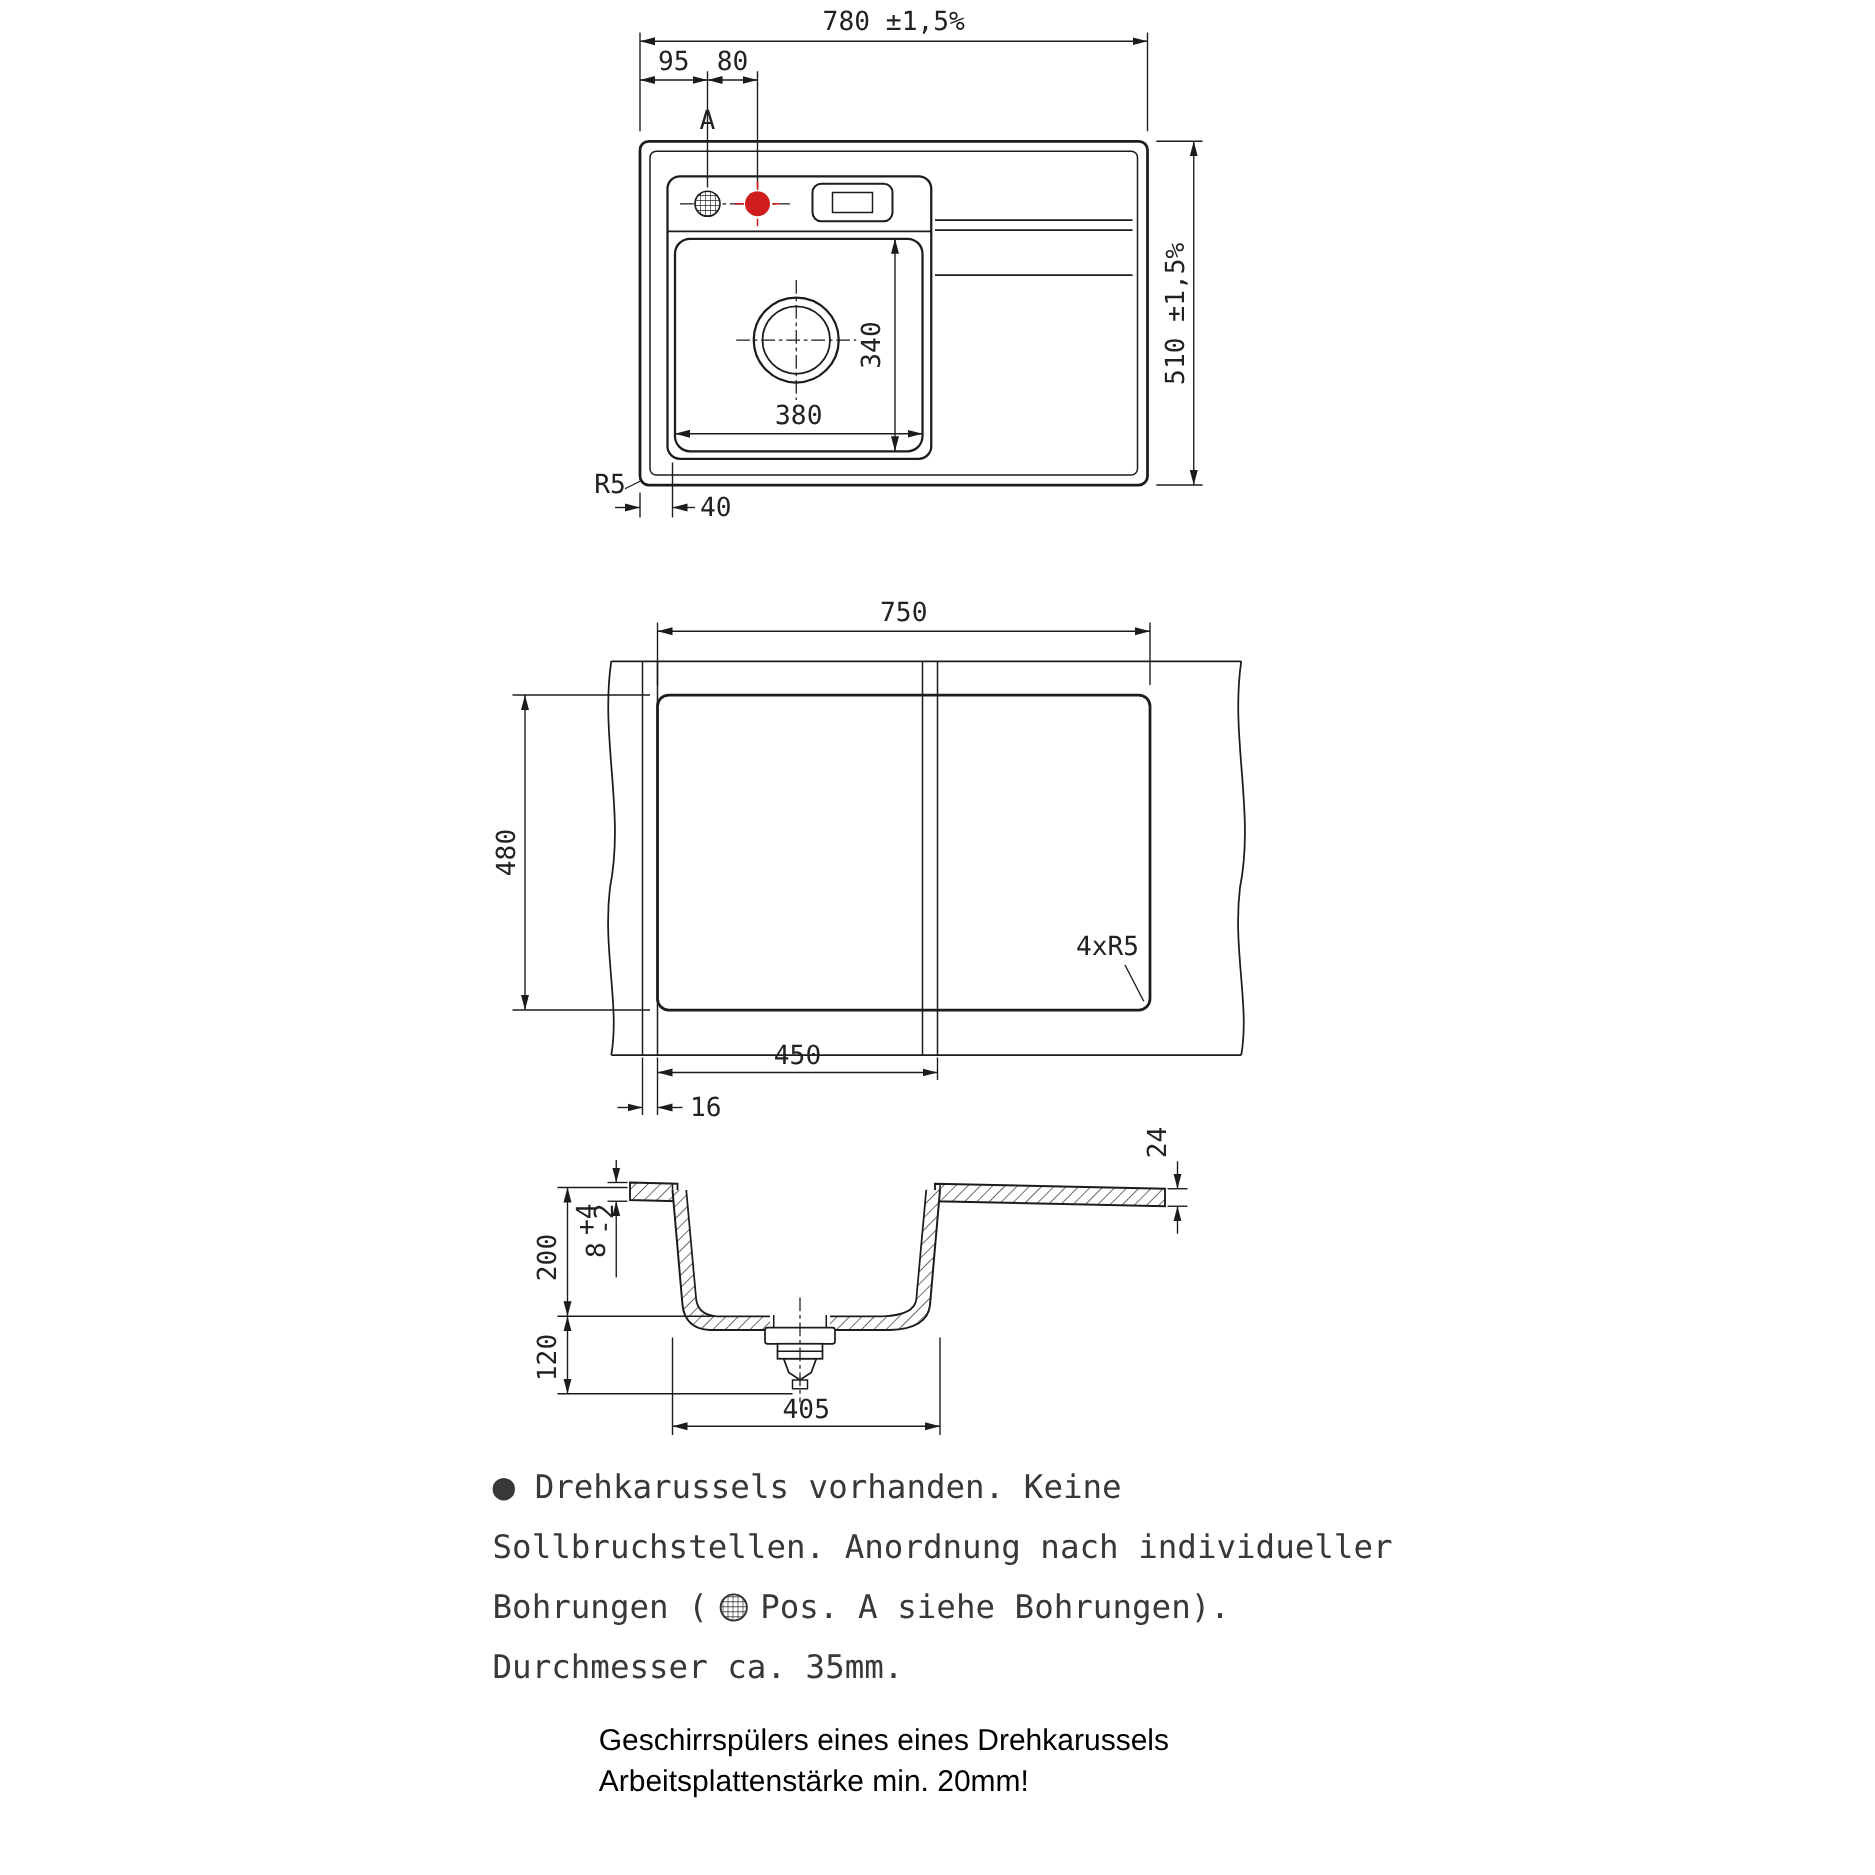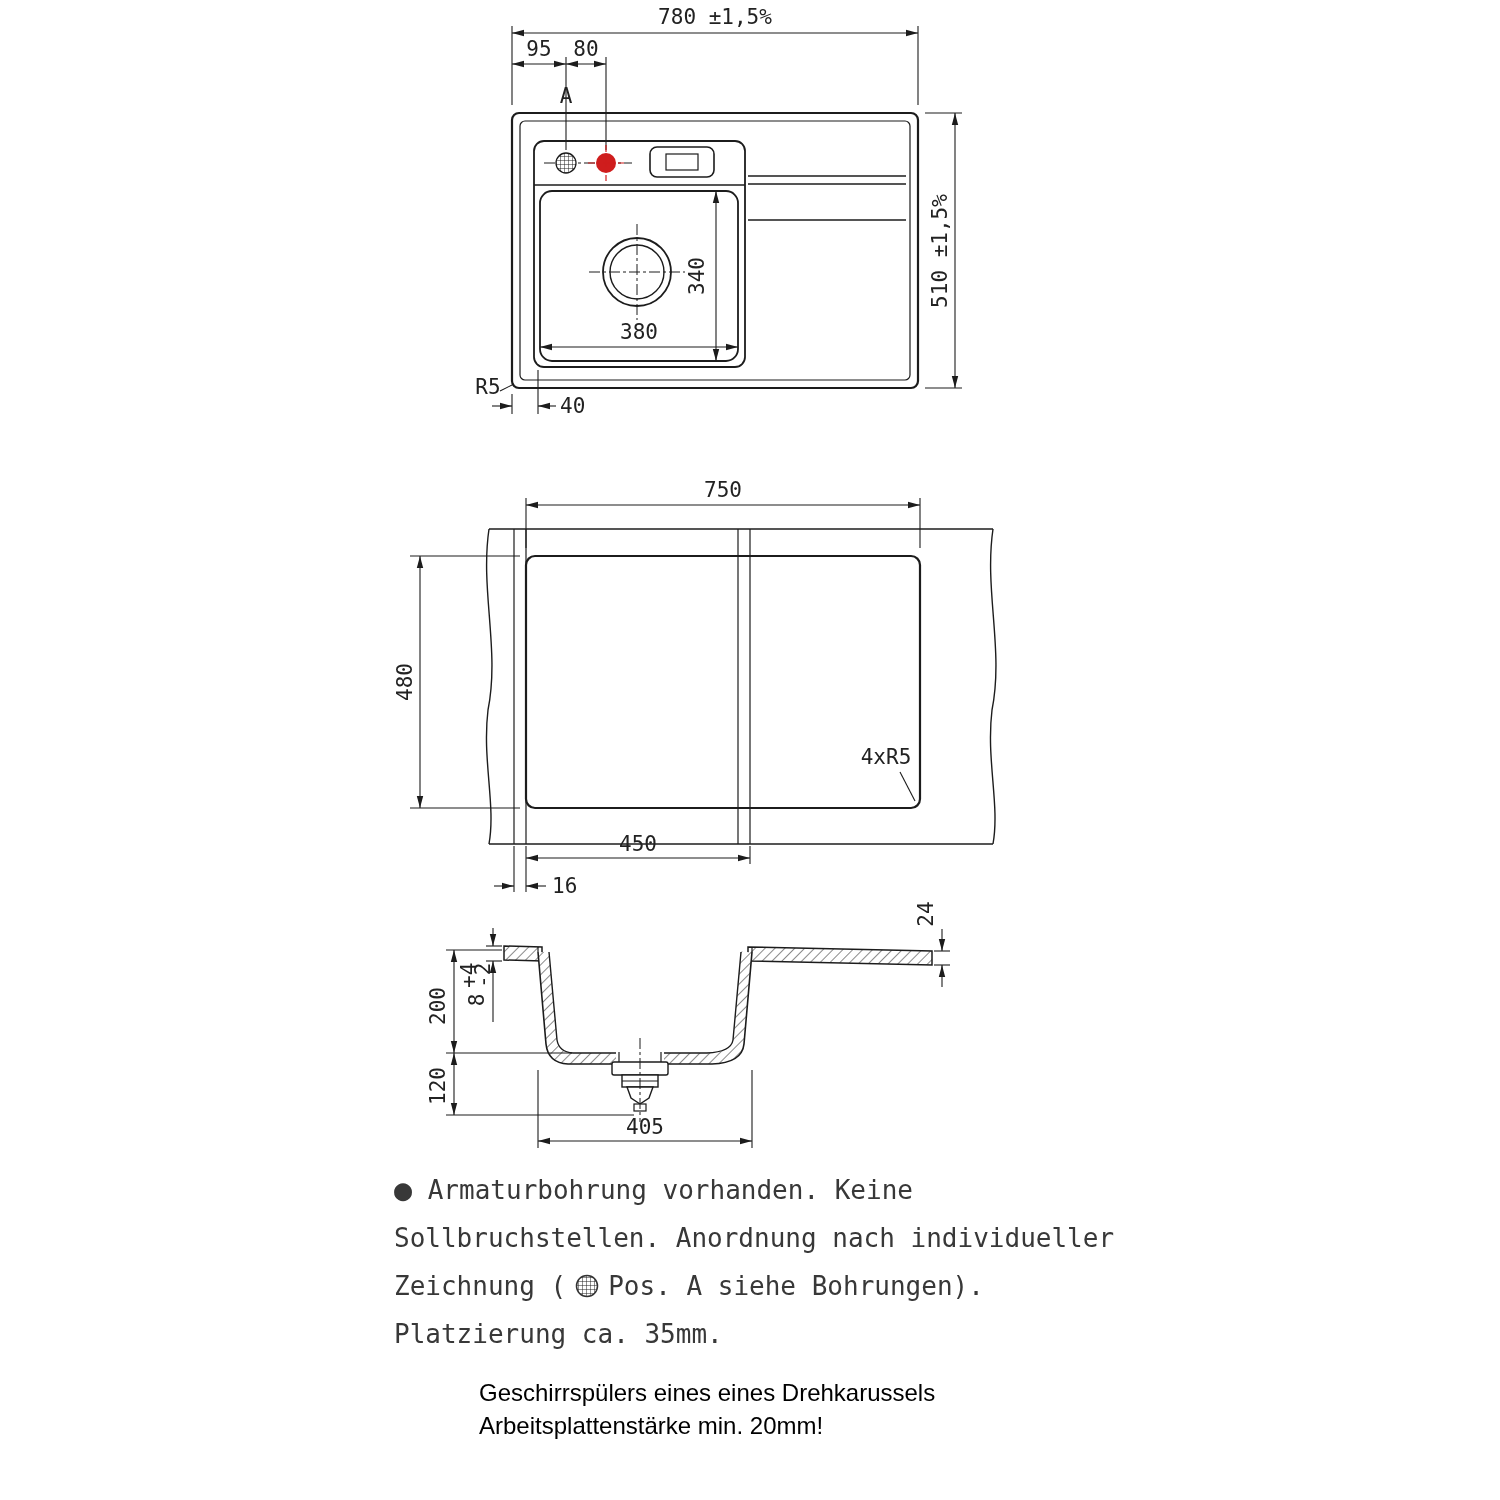--- a/index.html
+++ b/index.html
@@ -190,31 +190,31 @@
     <line class="dim" x1="752" y1="1070" x2="752" y2="1148"></line>
     <line class="dim" x1="538" y1="1141" x2="752" y2="1141" marker-start="url(#ar)" marker-end="url(#ar)"></line>
     <text x="645" y="1134" text-anchor="middle">405</text>
   </g>
 </svg>
 
 
 <div class="notes">
   <div class="row">
     <span class="bullet">●</span><span> </span>
-    <span>Armaturbohrung vorhanden. Keine</span>
+    <span>Drehkarussels vorhanden. Keine</span>
   </div>
   <div class="row"><span>Sollbruchstellen. Anordnung nach individueller</span></div>
   <div class="row">
-    <span>Zeichnung (</span>
+    <span>Bohrungen (</span>
     <svg class="holeicon" width="26" height="26" viewBox="0 0 26 26">
       <circle cx="13" cy="13" r="10.5" fill="url(#grid)" stroke="#333" stroke-width="1.5"></circle>
     </svg>
     <span>Pos. A siehe Bohrungen).</span>
   </div>
-  <div class="row"><span>Platzierung ca. 35mm.</span></div>
+  <div class="row"><span>Durchmesser ca. 35mm.</span></div>
 </div>
 
 
 <div class="warning">
   <div>Geschirrspülers eines eines Drehkarussels</div>
   <div>Arbeitsplattenstärke min. 20mm!</div>
 </div>
 
 
 

